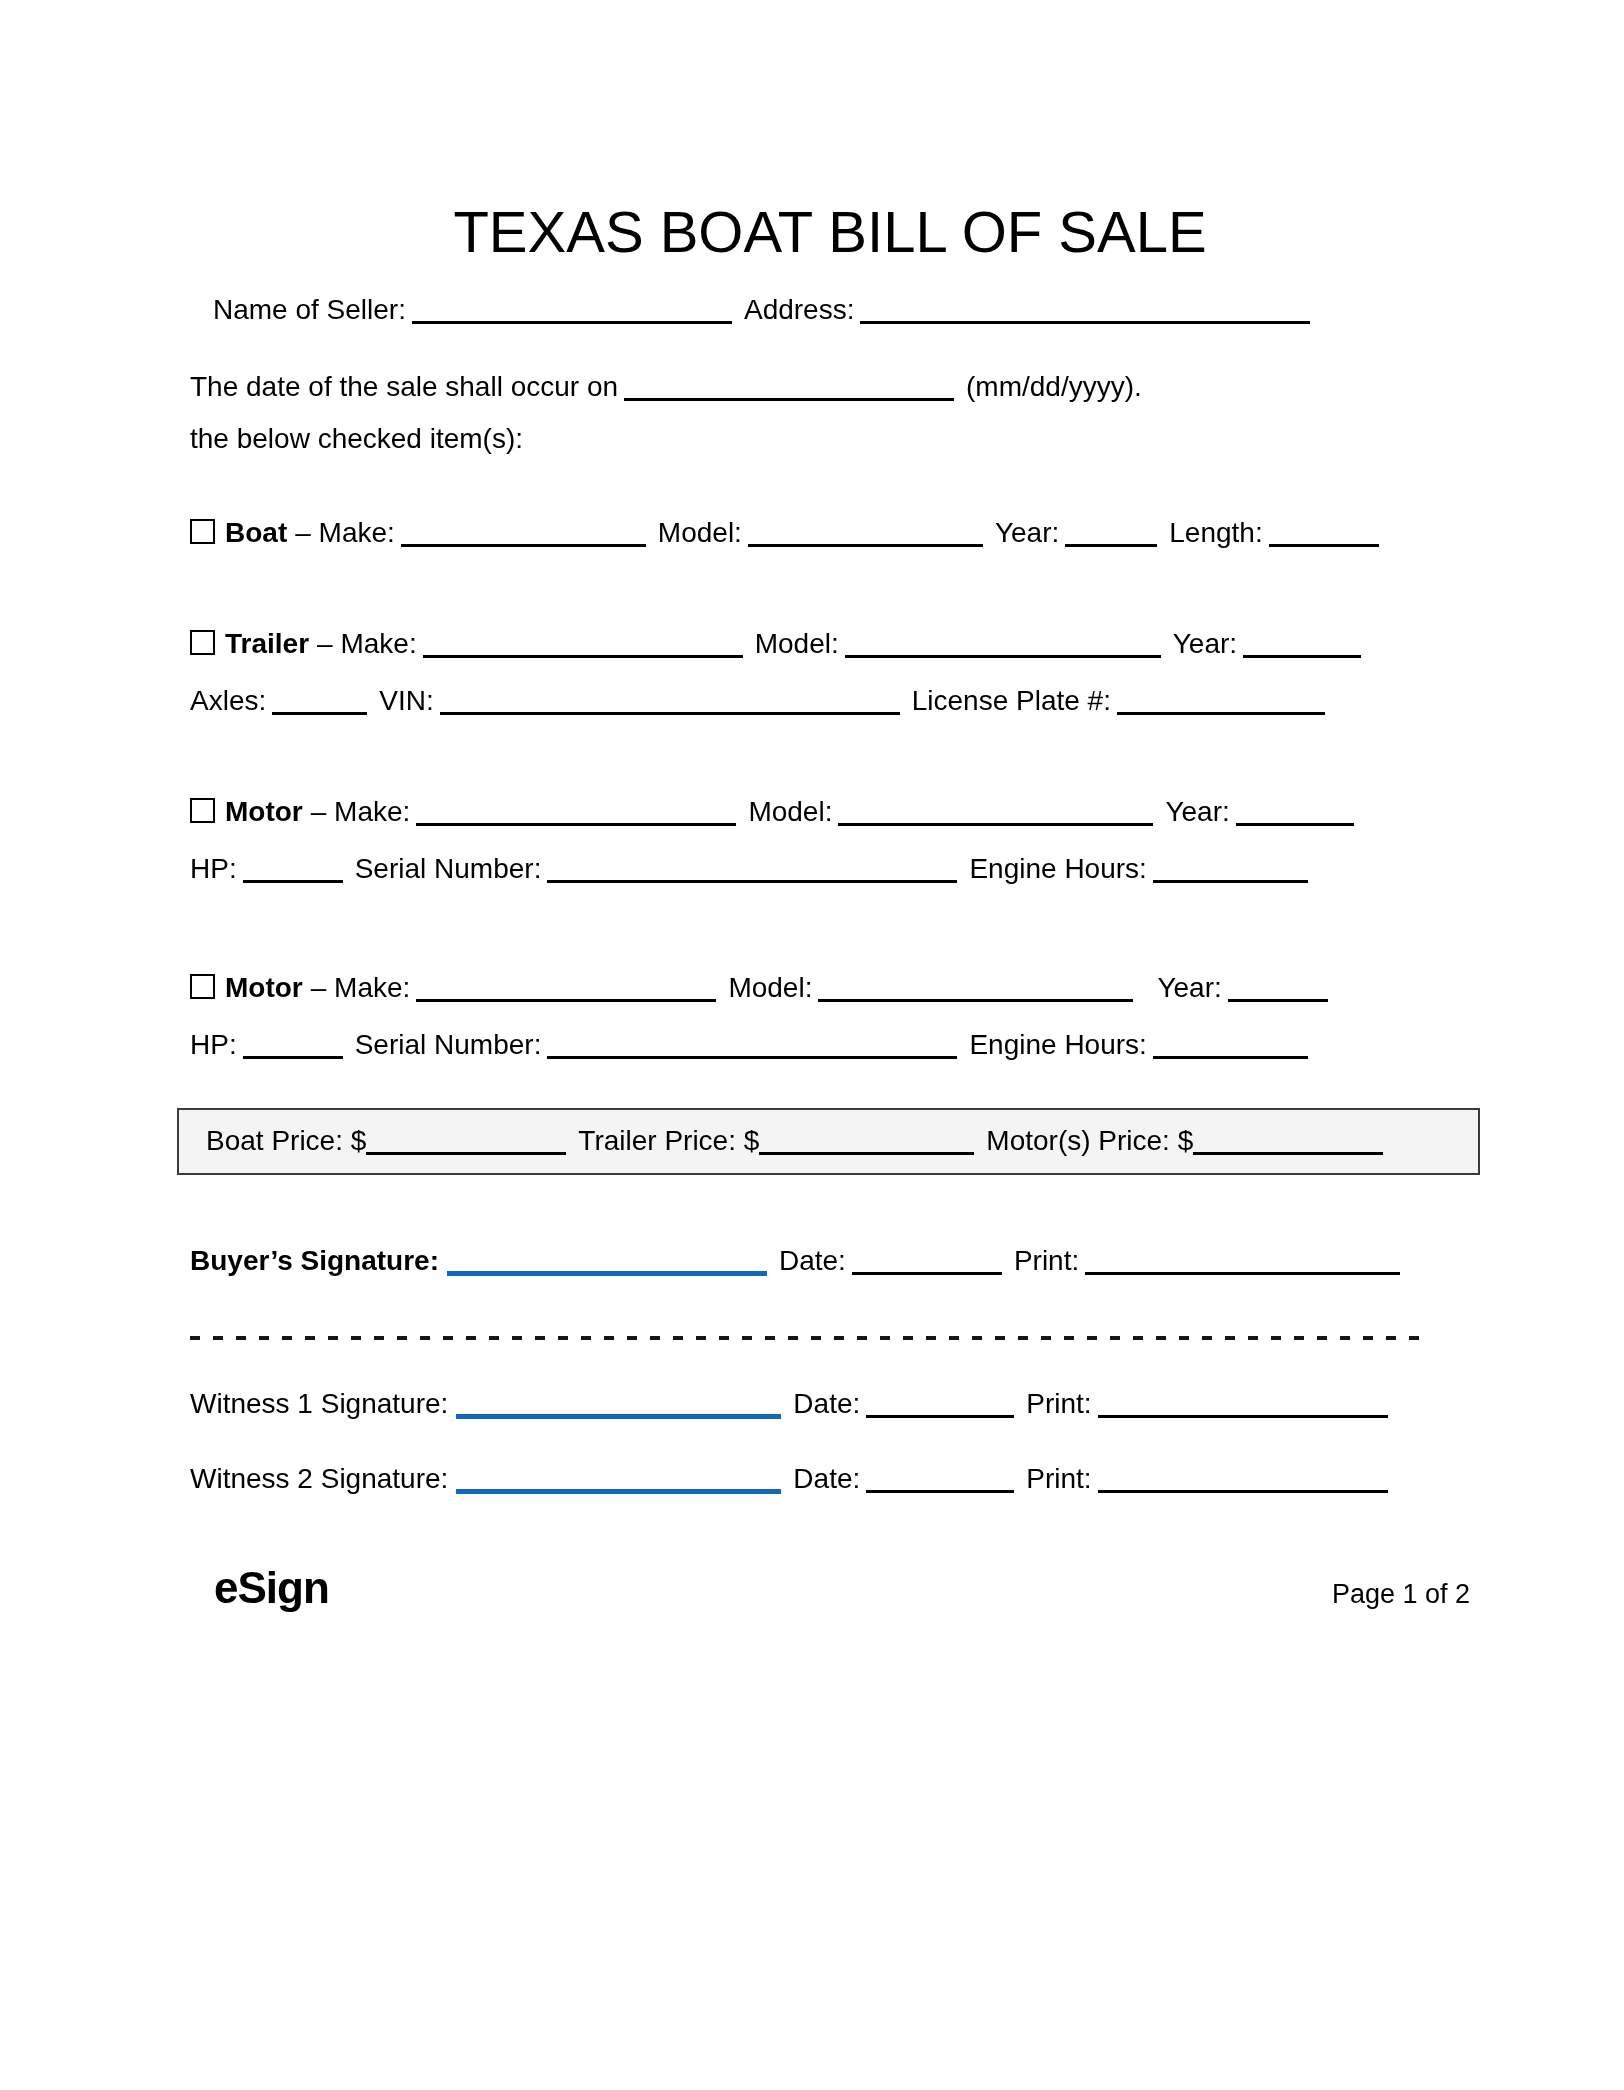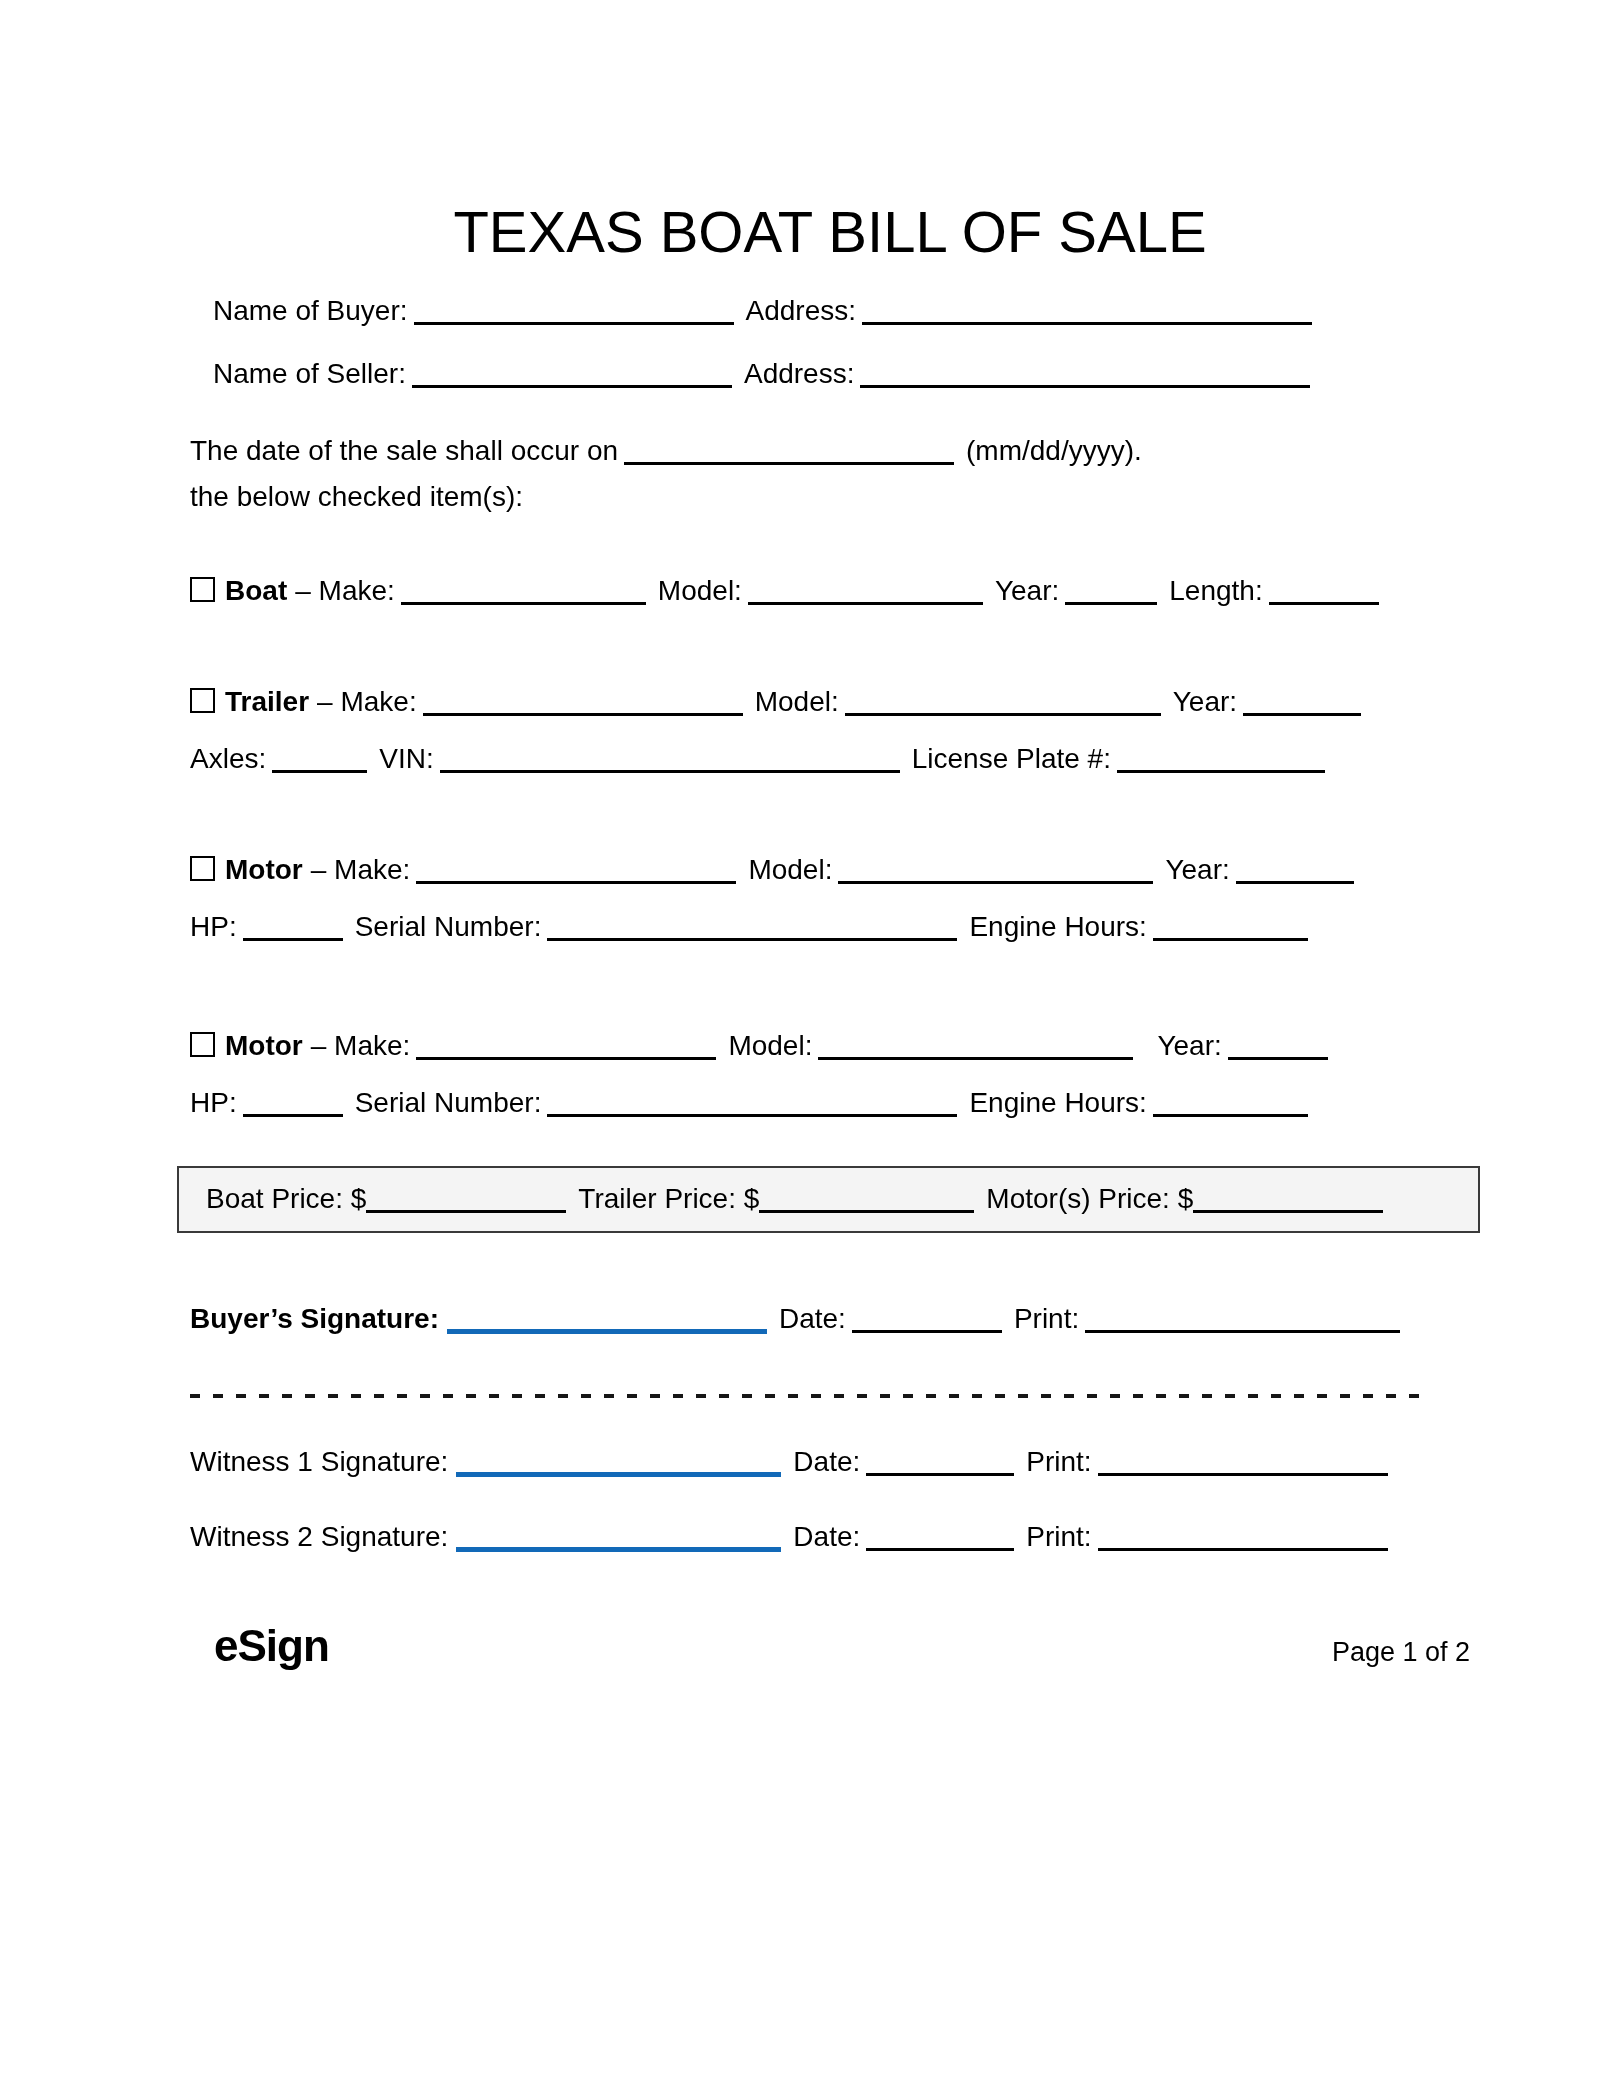--- a/index.html
+++ b/index.html
@@ -95,33 +95,30 @@
   .pagenum{font-size:27px;line-height:34px;}
 </style>
 </head>
 <body>
 
 <div class="page">
 
   <h1 class="title">TEXAS BOAT BILL OF SALE</h1>
 
 
-  <div class="row indent" style="margin-top:30px">
-    <span>Name of Buyer:</span><span class="bl" style="width:320px"></span><span>Address:</span><span class="bl endl" style="width:450px"></span>
-  </div>
 
   <div class="row indent" style="margin-top:29px">
     <span>Name of Seller:</span><span class="bl" style="width:320px"></span><span>Address:</span><span class="bl endl" style="width:450px"></span>
   </div>
 
   <div class="row" style="margin-top:43px">
     <span>The date of the sale shall occur on</span><span class="bl" style="width:330px"></span><span>(mm/dd/yyyy).</span>
   </div>
 
-  <div class="row" style="margin-top:12px">the below checked item(s):</div>
+  <div class="row" style="margin-top:18px">the below checked item(s):</div>
 
   <div class="row" style="margin-top:60px">
     <span class="cb"></span><span class="b itemname">Boat</span><span>– Make:</span><span class="bl" style="width:245px"></span><span>Model:</span><span class="bl" style="width:235px"></span><span>Year:</span><span class="bl" style="width:92px"></span><span>Length:</span><span class="bl endl" style="width:110px"></span>
   </div>
 
 
   <div class="row" style="margin-top:77px">
     <span class="cb"></span><span class="b itemname">Trailer</span><span>– Make:</span><span class="bl" style="width:320px"></span><span>Model:</span><span class="bl" style="width:316px"></span><span>Year:</span><span class="bl endl" style="width:118px"></span>
   </div>
 

